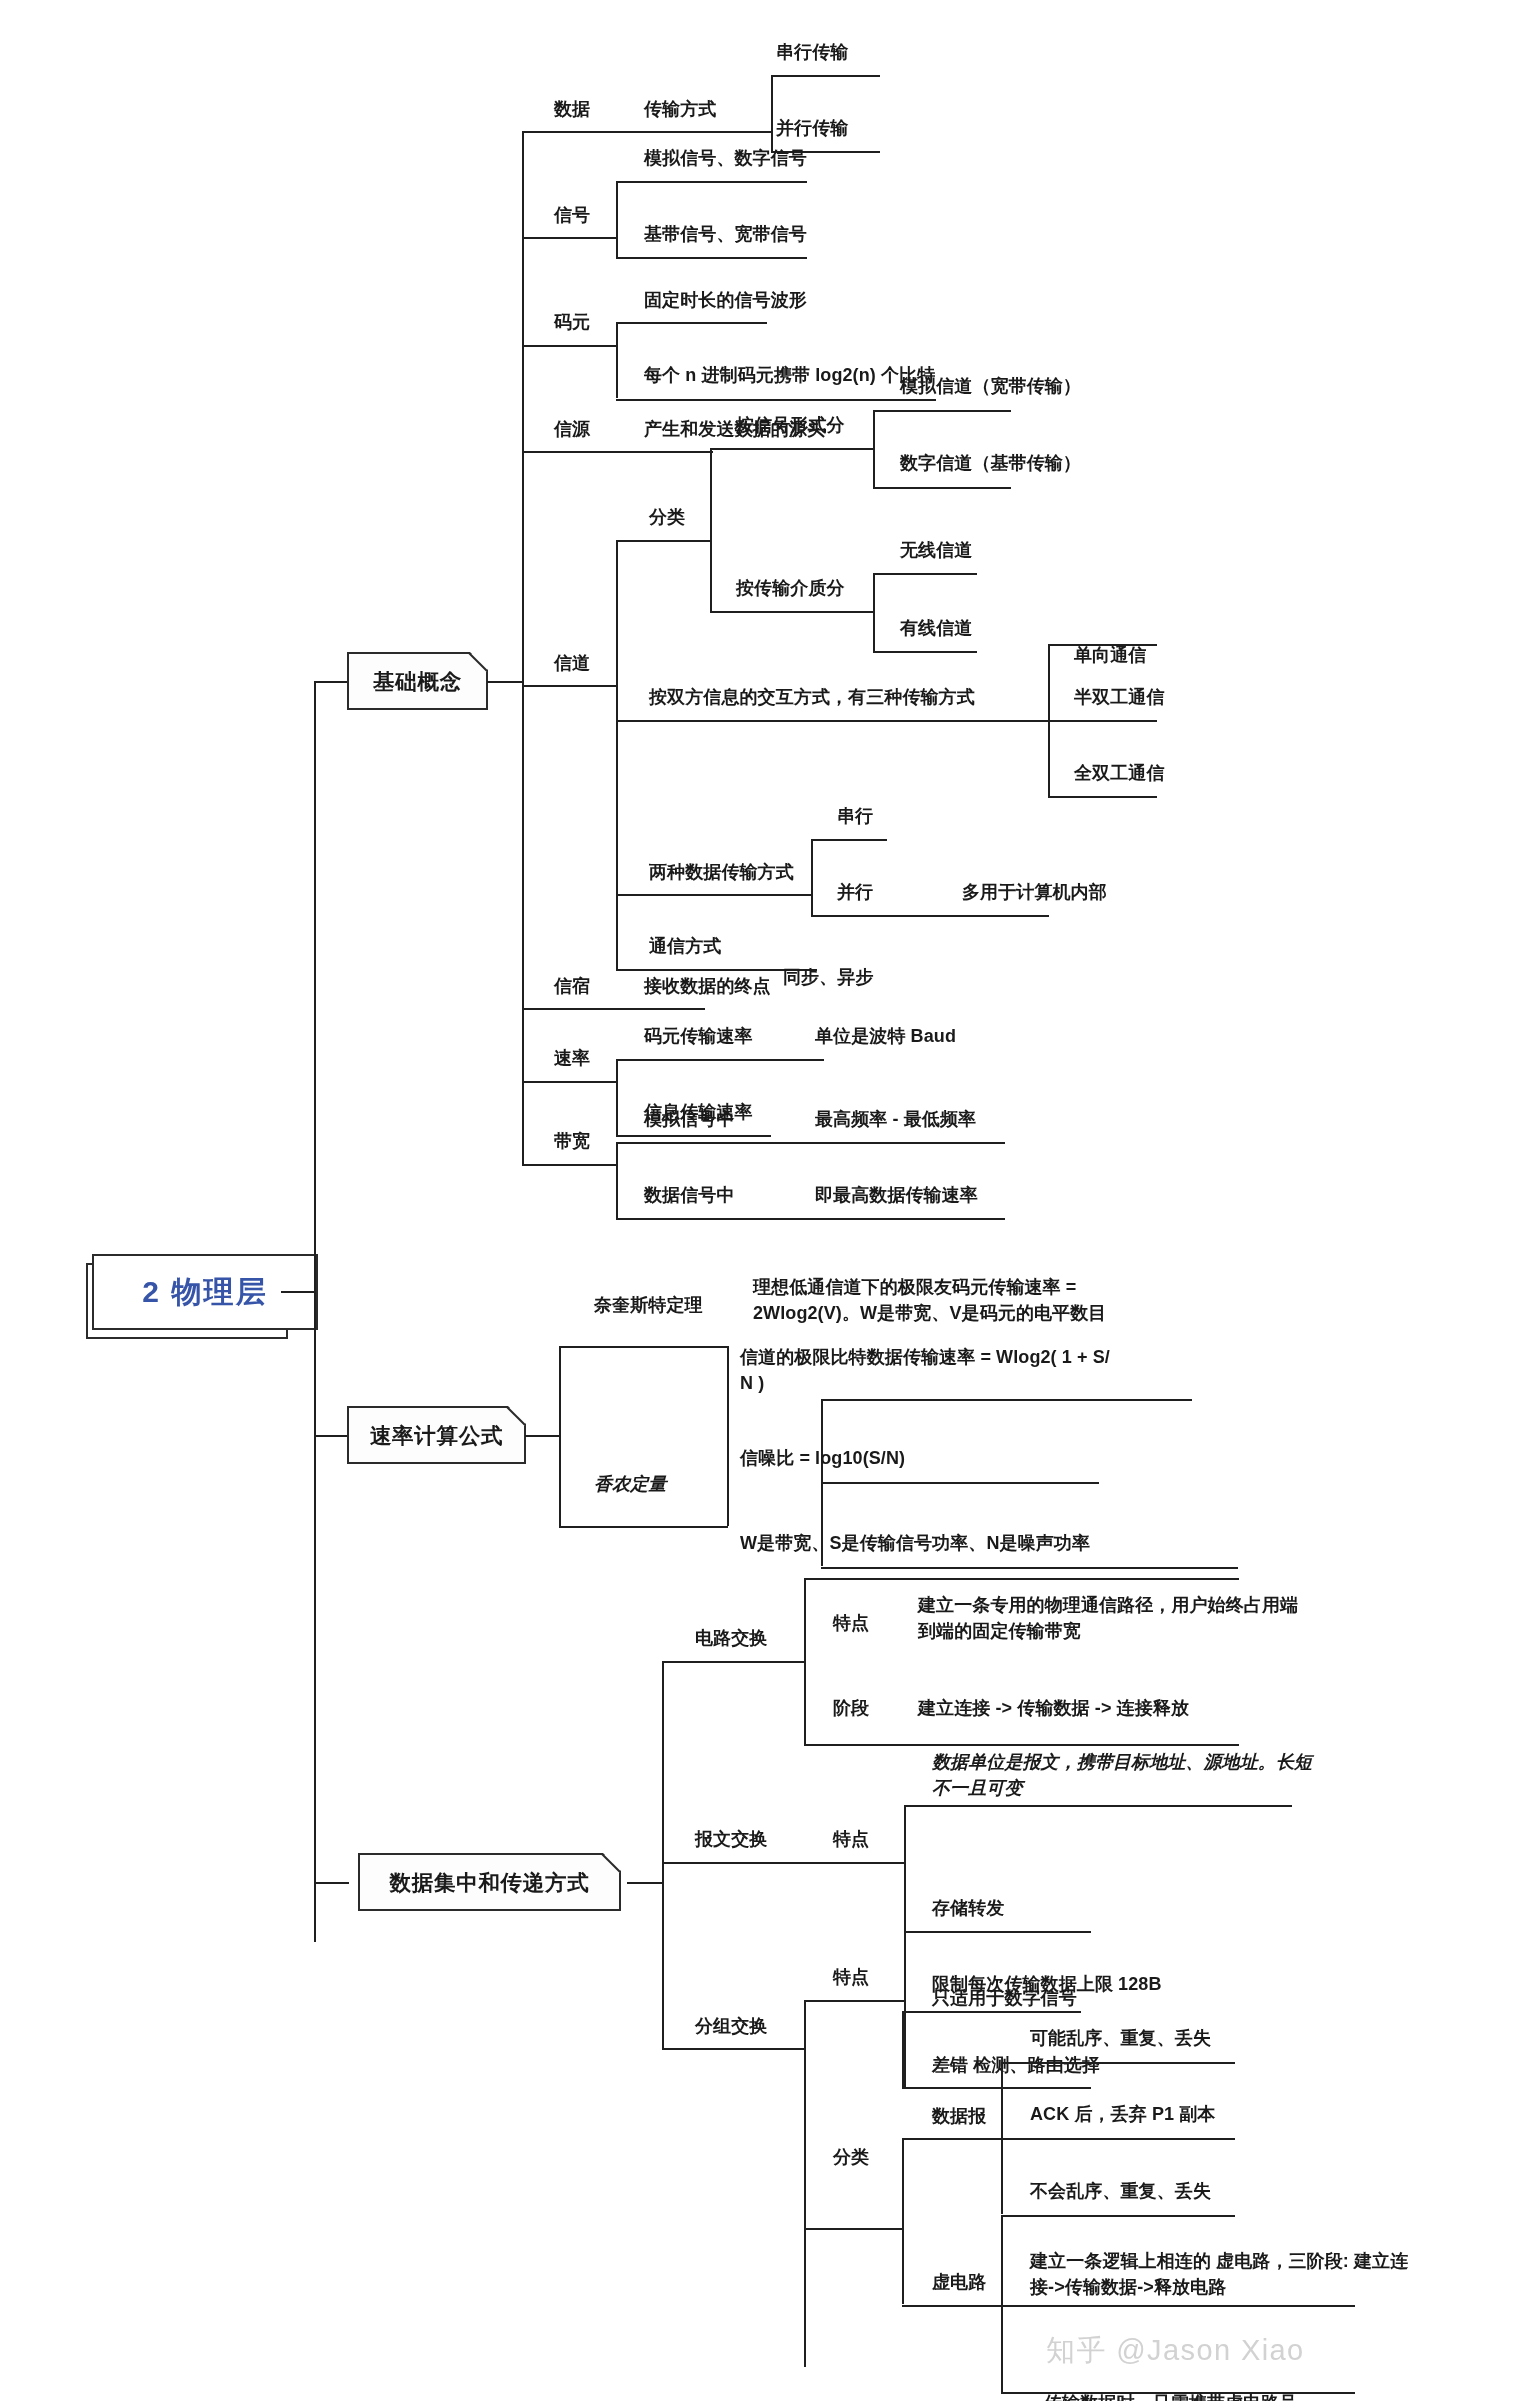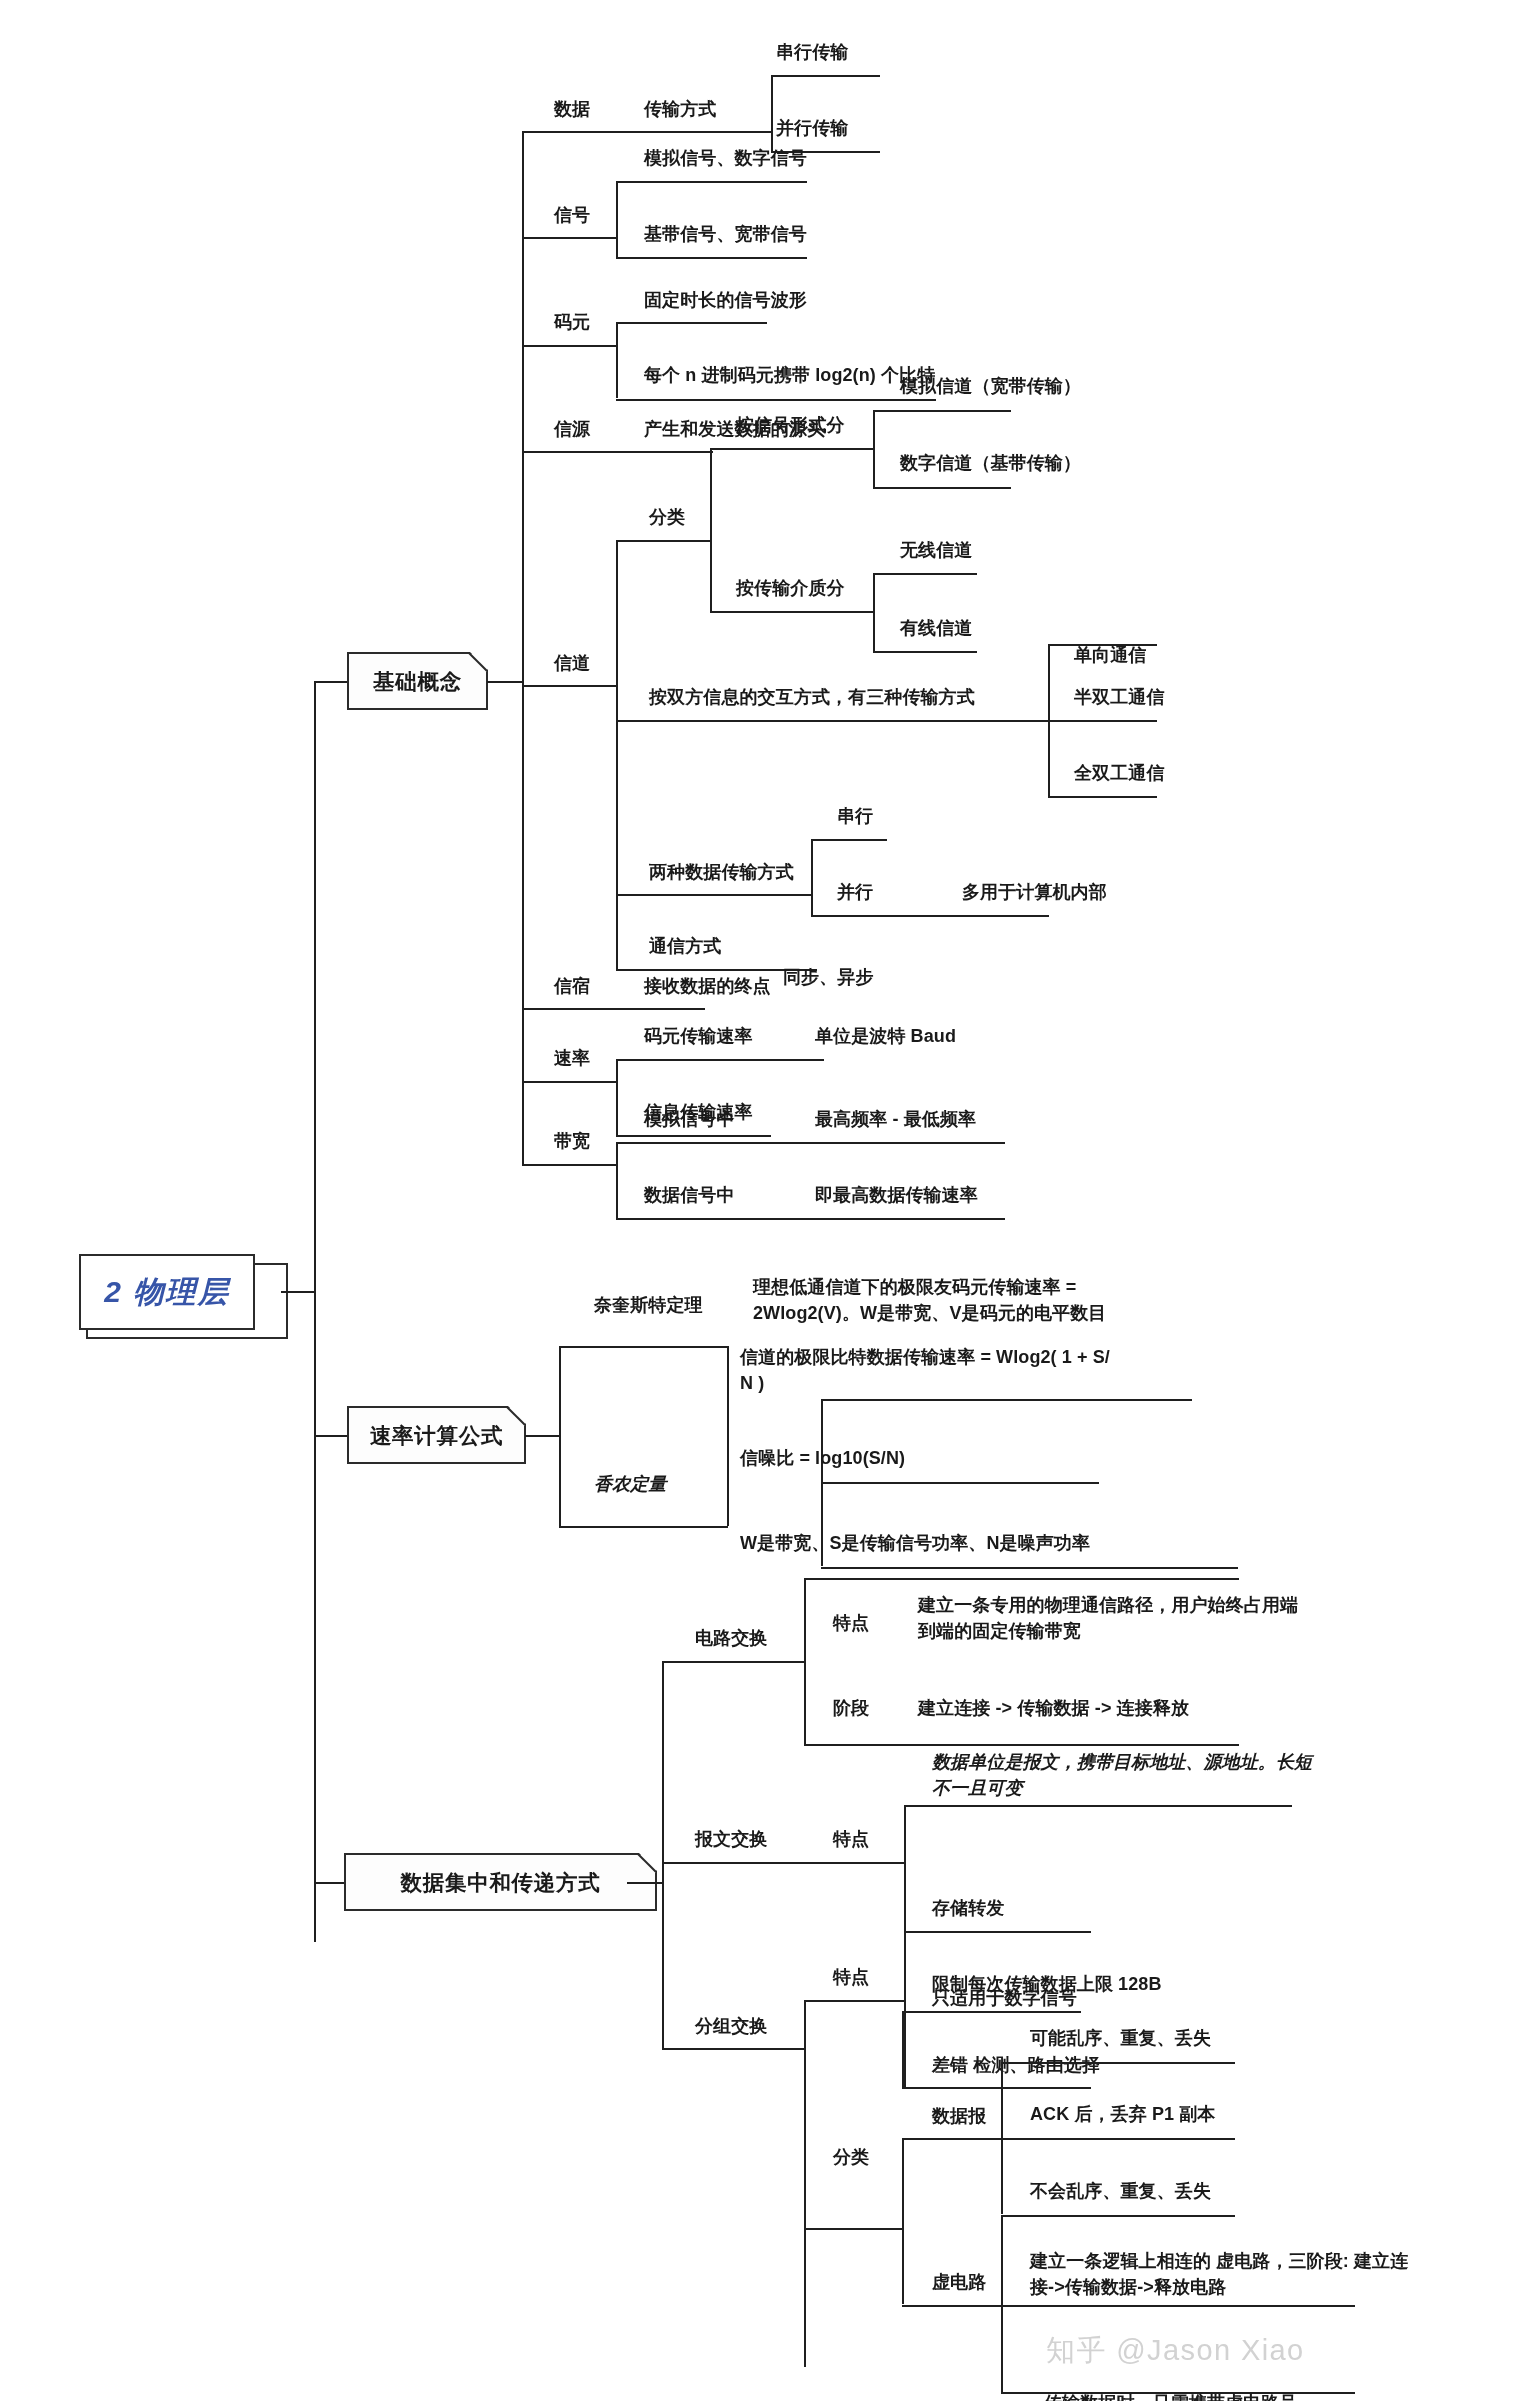--- a/index.html
+++ b/index.html
@@ -83,21 +83,21 @@
     letter-spacing:1.4px;
     white-space:nowrap;
   }
 </style>
 </head>
 <body>
 
 <div id="root">
 
   <div id="root-shadow" style="left:86px;top:1263px;width:202px;height:76px;"></div>
-  <div id="root-node" style="left:79px;top:1254px;width:176px;height:76px;font-style:italic;">
+  <div id="root-node" style="left:92px;top:1254px;width:226px;height:76px;">
     <span>2 物理层</span>
   </div>
 
   <div class="h" style="left:281px;top:1291px;width:35px;"></div>
   <div class="v" style="left:314px;top:681px;height:612px;"></div>
   <div class="h" style="left:314px;top:681px;width:35px;"></div>
   <div class="h" style="left:314px;top:1435px;width:35px;"></div>
   <div class="v" style="left:314px;top:1291px;height:651px;"></div>
   <div class="h" style="left:314px;top:1882px;width:35px;"></div>
 
@@ -227,21 +227,21 @@
   <div class="v" style="left:727px;top:1346px;height:180px;"></div>
   <div class="v" style="left:821px;top:1399px;height:167px;"></div>
   <div class="h" style="left:821px;top:1399px;width:371px;"></div>
   <div class="lbl" style="left:740px;top:1345px;">信道的极限比特数据传输速率 = Wlog2( 1 + S/
 N )</div>
   <div class="h" style="left:821px;top:1482px;width:278px;"></div>
   <div class="lbl" style="left:740px;top:1446px;">信噪比 = log10(S/N)</div>
   <div class="h" style="left:821px;top:1567px;width:417px;"></div>
   <div class="lbl" style="left:740px;top:1531px;">W是带宽、S是传输信号功率、N是噪声功率</div>
 
-  <div class="node" style="left:344px;top:1853px;width:313px;height:58px;">
+  <div class="node" style="left:358px;top:1853px;width:263px;height:58px;">
     <span>数据集中和传递方式</span>
     <span class="fold"></span>
     <span class="fold-edge"></span>
   </div>
   <div class="h" style="left:627px;top:1882px;width:36px;"></div>
   <div class="v" style="left:662px;top:1661px;height:388px;"></div>
 
   <div class="h" style="left:662px;top:1661px;width:144px;"></div>
   <div class="lbl" style="left:695px;top:1626px;">电路交换</div>
   <div class="v" style="left:804px;top:1578px;height:166px;"></div>

